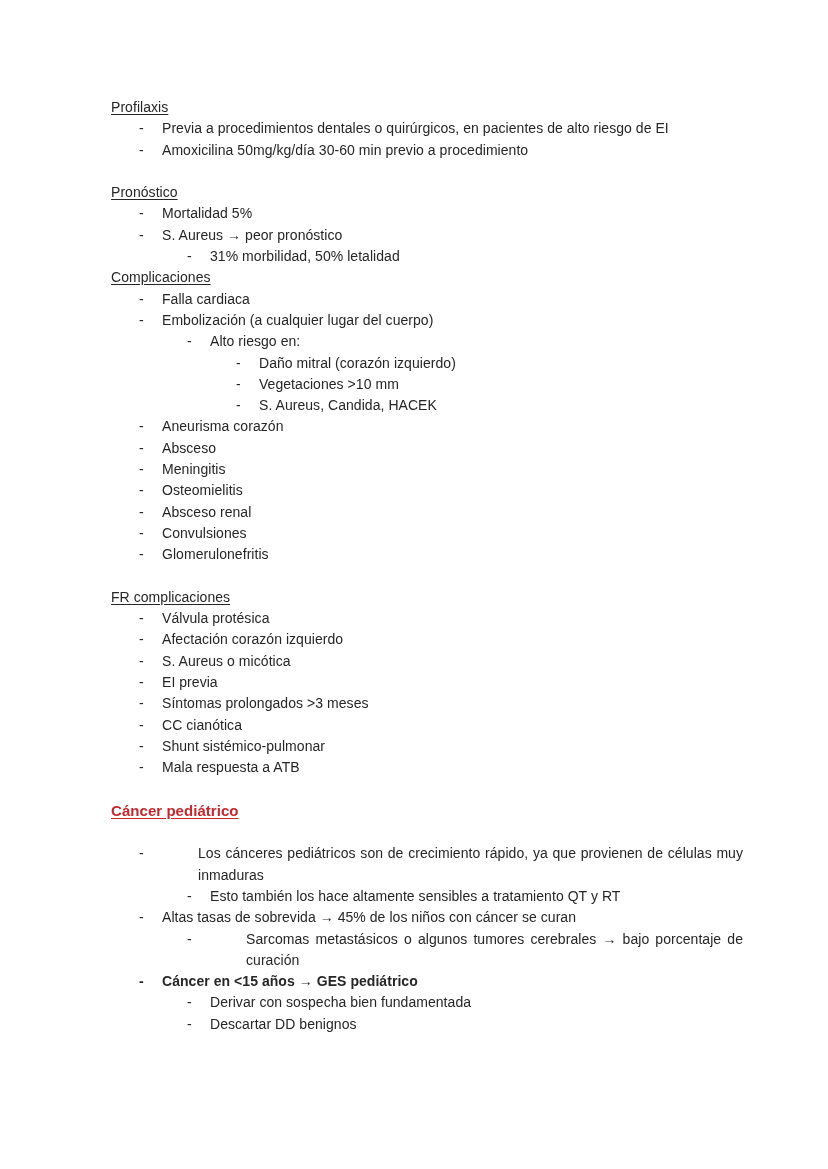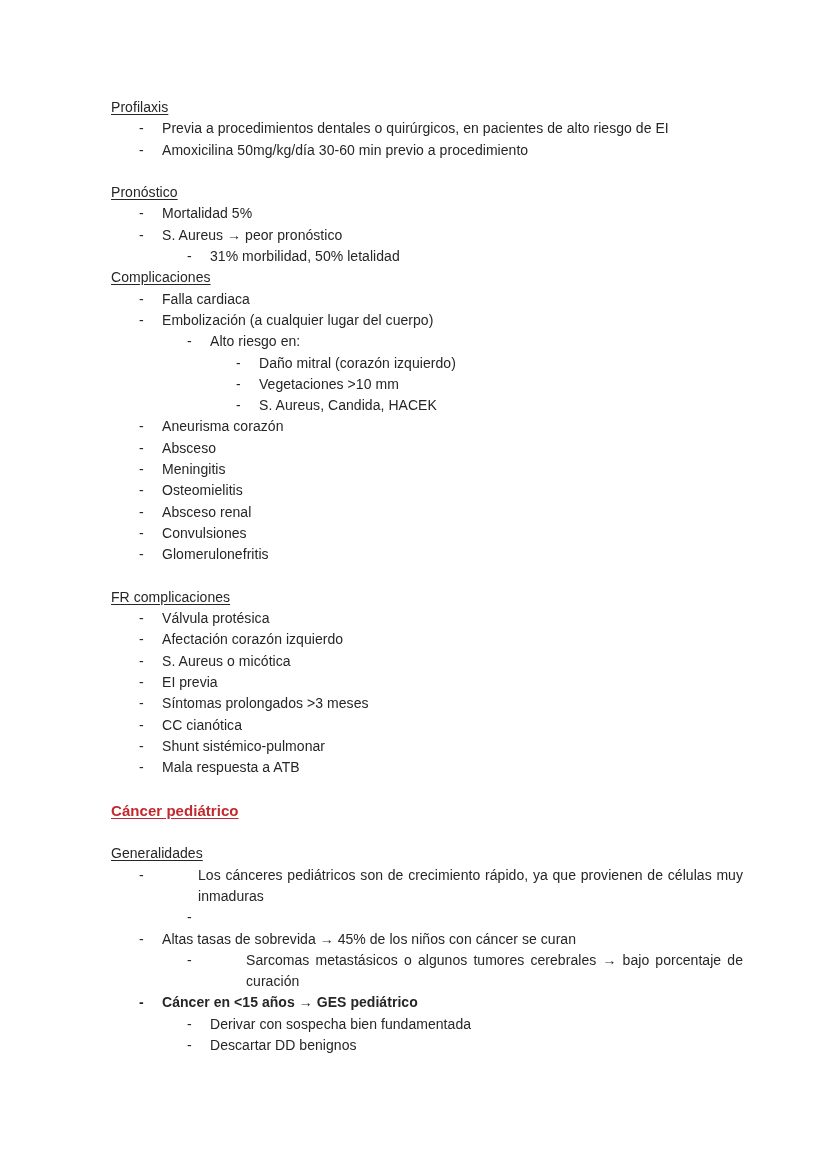--- a/index.html
+++ b/index.html
@@ -172,27 +172,27 @@
       <span class="dash">-</span>
       <span class="txt">Shunt sistémico-pulmonar</span>
     </div>
     <div class="line li lvl1">
       <span class="dash">-</span>
       <span class="txt">Mala respuesta a ATB</span>
     </div>
     <div class="spacer"></div>
     <div class="line heading-row"><span class="heading red">Cáncer pediátrico</span></div>
     <div class="spacer"></div>
-    <div class="line heading-row"><span class="heading">Generalidades</span></div>
     <div class="line li lvl1 justify">
       <span class="dash">-</span>
       <span class="txt">Los cánceres pediátricos son de crecimiento rápido, ya que provienen de células muy inmaduras</span>
     </div>
     <div class="line li lvl2">
       <span class="dash">-</span>
+      <span class="txt">Esto también los hace altamente sensibles a tratamiento QT y RT</span>
     </div>
     <div class="line li lvl1">
       <span class="dash">-</span>
       <span class="txt">Altas tasas de sobrevida → 45% de los niños con cáncer se curan</span>
     </div>
     <div class="line li lvl2 justify">
       <span class="dash">-</span>
       <span class="txt">Sarcomas metastásicos o algunos tumores cerebrales → bajo porcentaje de curación</span>
     </div>
     <div class="line li lvl1 bold">

